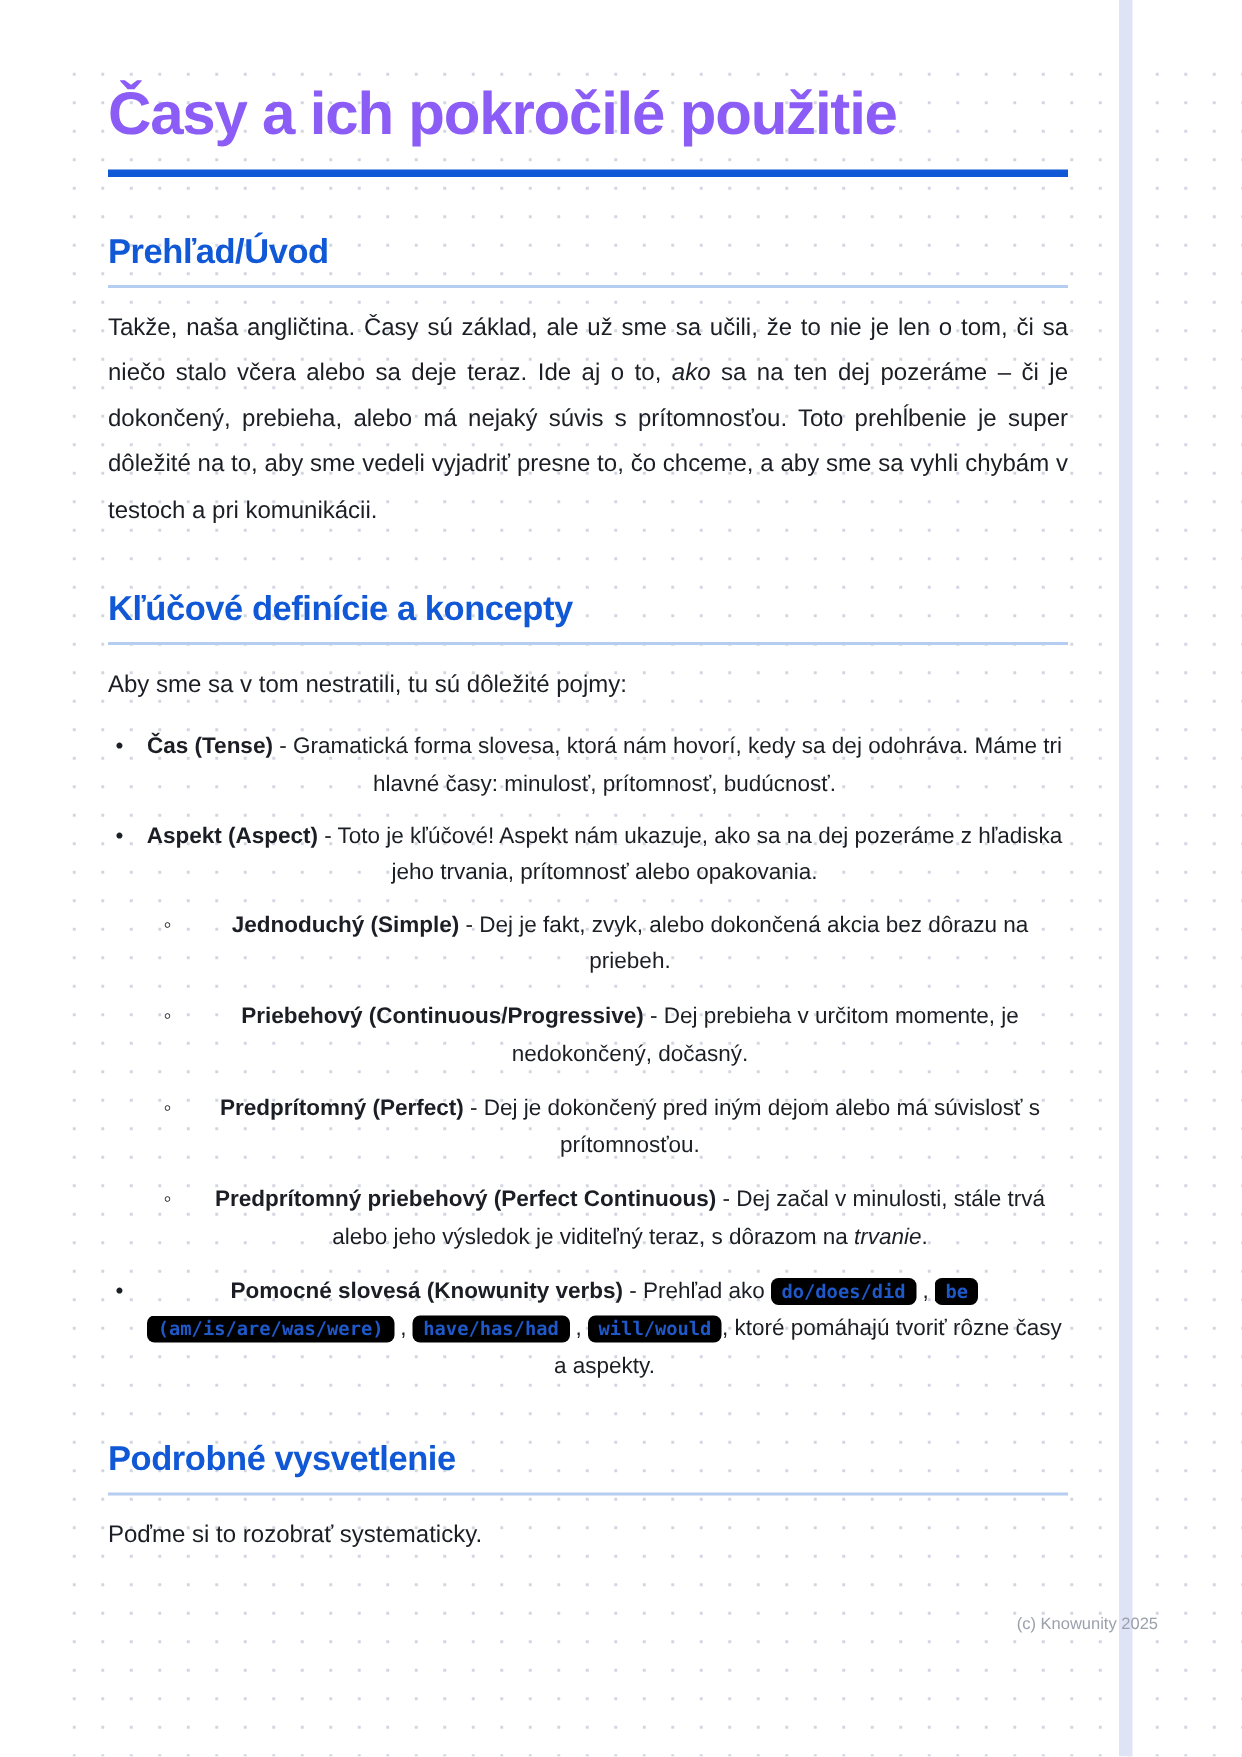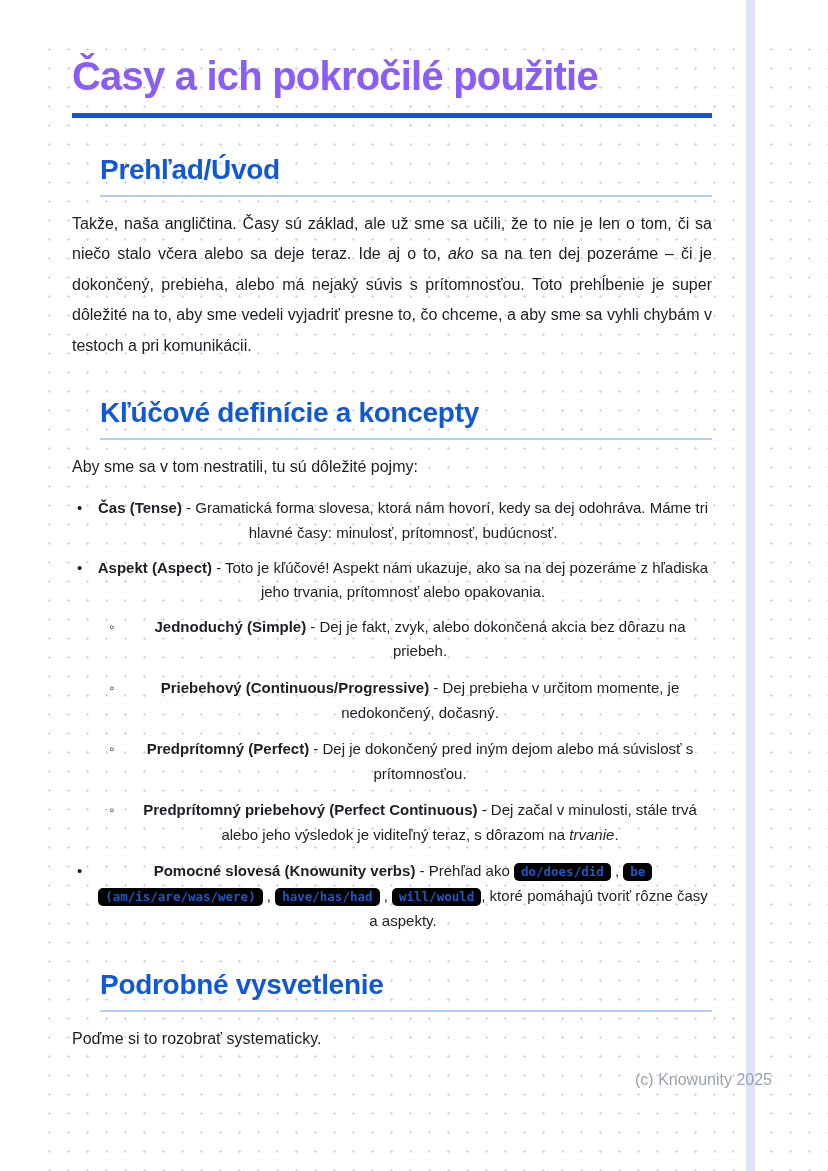--- a/index.html
+++ b/index.html
@@ -26,26 +26,25 @@
     position:relative; z-index:2;
     padding:54px 116px 0 72px;
   }
   h1 {
     font-size:40px; font-weight:700; letter-spacing:-0.8px;
     color:#8b5cf6;
     padding-bottom:14px;
     border-bottom:5px solid #1058d6;
   }
   h2 {
-    font-size:28px; font-weight:700; letter-spacing:-0.3px;
+    font-size:23px; font-weight:700; letter-spacing:-0.3px;
     color:#1058d6;
     margin-top:36px;
     padding-bottom:9px;
     border-bottom:2px solid #b6cdf2;
-    margin-left:28px;
   }
   p.body { font-size:16px; line-height:1.9; margin-top:12px; }
   .just { text-align:justify; }
   ul.l1 { list-style:none; margin-top:14px; }
   ul.l1 > li {
     position:relative; padding-left:22px;
     font-size:15px; line-height:1.64; margin-bottom:10px;text-align:center;
   }
   ul.l1 > li::before { content:"•"; position:absolute; left:5px; top:0; color:#1b1e24; }
   ul.l2 { list-style:none; margin-top:10px; margin-left:14px; }
@@ -56,21 +55,21 @@
   .chip {
     font-family:"DejaVu Sans Mono", "Liberation Mono", monospace;
     font-size:12.5px; font-weight:700;
     color:#1f58c9; background:#000000;
     border-radius:5px; padding:1px 7px 2px;
     -webkit-box-decoration-break:clone; box-decoration-break:clone;
     white-space:normal;
   }
   .footer {
     position:absolute; right:56px; bottom:82px;
-    font-size:16px; color:#9ba1ac; z-index:3;padding-left:20px;
+    font-size:11px; color:#9ba1ac; z-index:3;padding-left:20px;
   }
 </style>
 </head>
 <body>
 
 <div class="dots"></div>
 <div class="stripe"></div>
 
 <div class="content">
 

